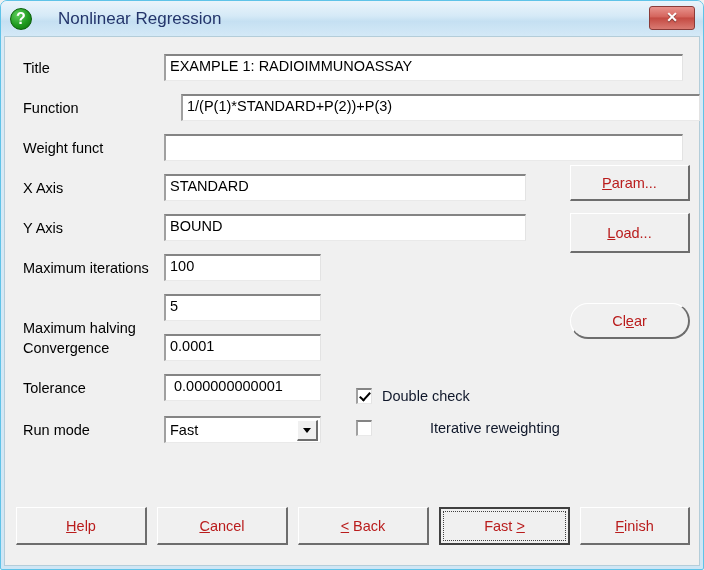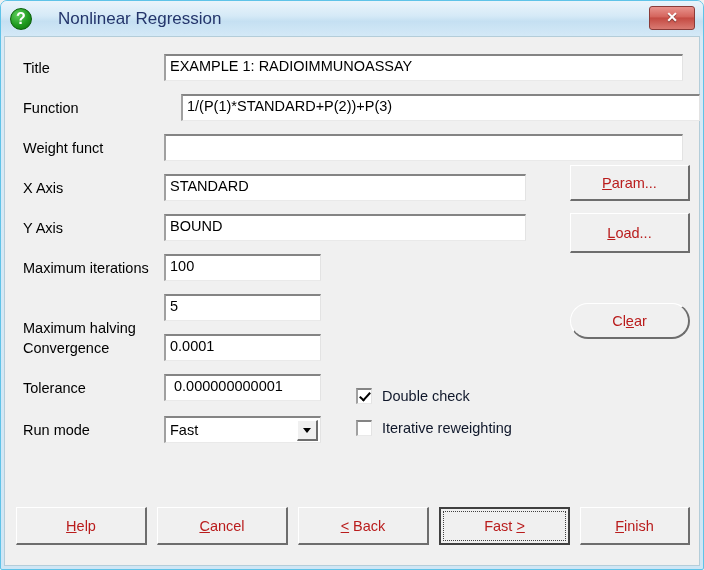--- a/index.html
+++ b/index.html
@@ -270,21 +270,21 @@
 
     <div class="combo" style="left:159px; top:379px; width:157px; height:27px;">
       <div class="combo-text">Fast</div>
       <div class="combo-arrow"></div>
     </div>
 
     <div class="cbrow" style="left:351px; top:351px;">
       <div class="cbox checked"></div>
       <div class="cblabel">Double check</div>
     </div>
-    <div class="cbrow" style="left:351px; top:383px;">
+    <div class="cbrow" style="left:351px; top:383px;gap:48px;">
       <div class="cbox"></div>
       <div class="cblabel">Iterative reweighting</div>
     </div>
 
     <div class="btn" style="left:565px; top:128px; width:120px; height:36px;">
       <span><span></span><span class="acc">P</span><span>aram...</span></span>
     </div>
     <div class="btn" style="left:565px; top:176px; width:120px; height:40px;">
       <span><span></span><span class="acc">L</span><span>oad...</span></span>
     </div>

